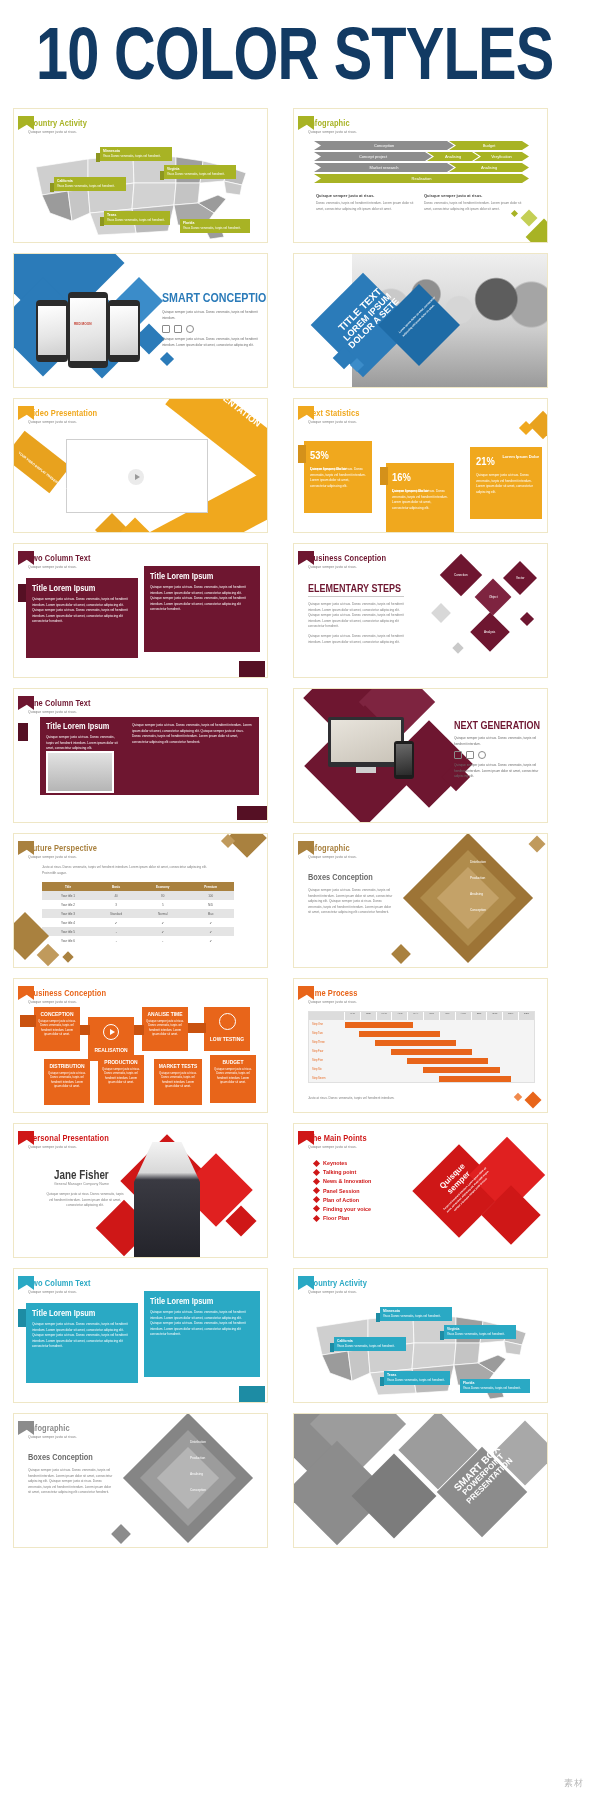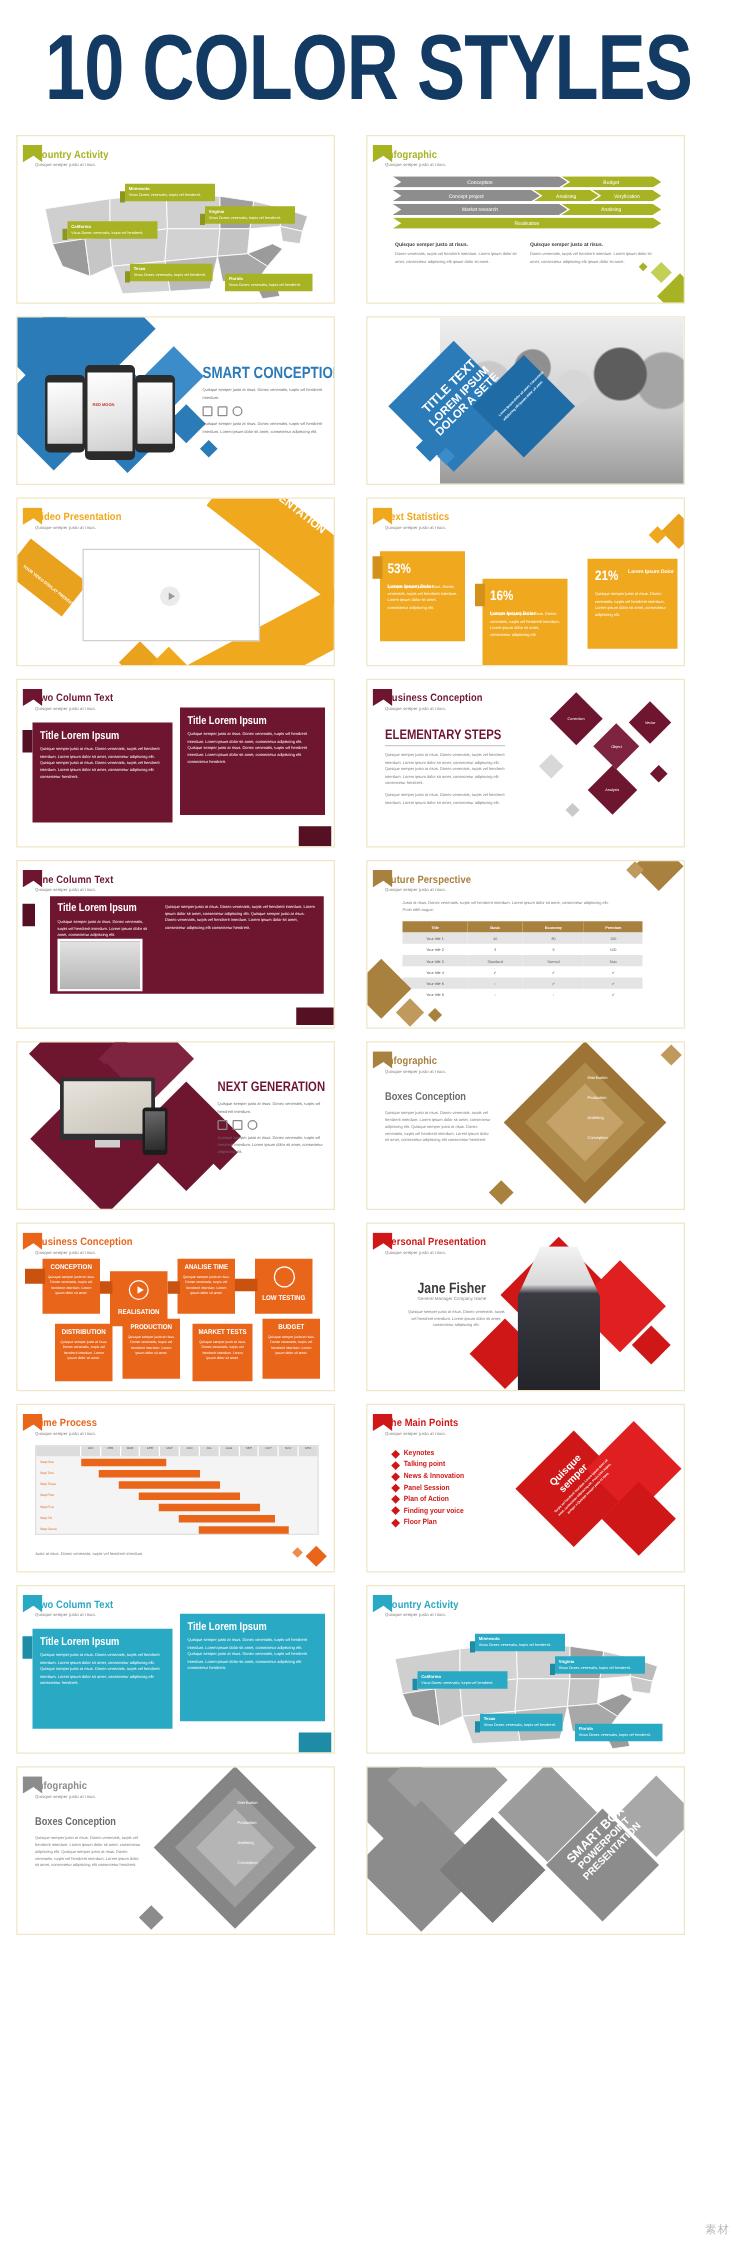--- a/index.html
+++ b/index.html
@@ -384,20 +384,45 @@
     </div>
     <div style="position:absolute;left:4px;top:34px;width:10px;height:18px;background:#551024"></div>
     <div style="position:absolute;left:26px;top:28px;right:8px;height:78px;background:#6e1630">
       <div class="big-head" style="font-size:9px;color:#fff;margin:4px 0 0 6px">Title Lorem Ipsum</div>
       <div class="lorem-w" style="position:absolute;left:6px;top:18px;width:72px">Quisque semper justo at risus. Donec venenatis, turpis vel hendrerit interdum. Lorem ipsum dolor sit amet, consectetur adipiscing elit.</div>
       <div class="lorem-w" style="position:absolute;left:92px;top:6px;width:120px">Quisque semper justo at risus. Donec venenatis, turpis vel hendrerit interdum. Lorem ipsum dolor sit amet, consectetur adipiscing elit. Quisque semper justo at risus. Donec venenatis, turpis vel hendrerit interdum. Lorem ipsum dolor sit amet, consectetur adipiscing elit consectetur hendrerit.</div>
     </div>
     <div style="position:absolute;left:32px;top:62px;width:68px;height:42px;z-index:4;border:2px solid #fff;
                 background:linear-gradient(180deg,#e2e2e2 0%,#b5b5b5 100%)"></div>
     <div style="position:absolute;right:0;bottom:2px;width:30px;height:14px;background:#551024"></div>
+  </div>
+
+  <div class="slide">
+    <div class="diamond" style="left:22px;top:-22px;width:62px;height:62px;background:#6e1630"></div>
+    <div class="diamond" style="left:76px;top:-14px;width:54px;height:54px;background:#7e2440"></div>
+    <div class="diamond" style="left:28px;top:34px;width:86px;height:86px;background:#6e1630"></div>
+    <div class="diamond" style="left:104px;top:44px;width:62px;height:62px;background:#6e1630"></div>
+    <div class="diamond" style="left:152px;top:78px;width:20px;height:20px;background:#6e1630"></div>
+    <div style="position:absolute;left:34px;top:28px;width:76px;height:50px;background:#2f2f33;border-radius:2px;z-index:4">
+      <div style="position:absolute;inset:3px 3px 5px 3px;background:linear-gradient(160deg,#e8e4dc,#c9c3b8)"></div>
+    </div>
+    <div style="position:absolute;left:62px;top:78px;width:20px;height:6px;background:#cfcfcf;z-index:4"></div>
+    <div style="position:absolute;left:100px;top:52px;width:20px;height:38px;background:#1d1d1d;border-radius:3px;z-index:5">
+      <div style="position:absolute;inset:3px 2px 4px 2px;background:linear-gradient(170deg,#6a6a6a,#2a2a2a)"></div>
+    </div>
+    <div class="txtblock" style="left:160px;top:30px;width:92px">
+      <div class="big-head" style="font-size:11px;color:#6e1630">NEXT GENERATION</div>
+      <div class="lorem" style="margin-top:5px;color:#6c6c6c">Quisque semper justo at risus. Donec venenatis, turpis vel hendrerit interdum.</div>
+      <div class="icon-row">
+        <i></i>
+        <i></i>
+        <i class="circ"></i>
+      </div>
+      <div class="lorem" style="color:#6c6c6c">Quisque semper justo at risus. Donec venenatis, turpis vel hendrerit interdum. Lorem ipsum dolor sit amet, consectetur adipiscing elit.</div>
+    </div>
   </div>
 
   <div class="slide">
     <div class="sl-head">
       <div class="sl-flag" style="background:#a9813f"></div>
       <div class="sl-title" style="color:#a9813f">Future Perspective</div>
       <div class="sl-sub">Quisque semper justo at risus.</div>
     </div>
     <div class="lorem" style="position:absolute;left:28px;top:30px;width:170px;line-height:2">Justo at risus. Donec venenatis, turpis vel hendrerit interdum. Lorem ipsum dolor sit amet, consectetur adipiscing elit. Proin nibh augue.</div>
     <table class="tbl" style="left:28px;top:48px;width:192px">
@@ -449,45 +474,20 @@
       </tbody>
     </table>
     <div class="diamond" style="right:6px;top:-10px;width:28px;height:28px;background:#a9813f"></div>
     <div class="diamond" style="right:34px;top:2px;width:10px;height:10px;background:#c09a5c"></div>
     <div class="diamond" style="left:-6px;bottom:14px;width:34px;height:34px;background:#a9813f"></div>
     <div class="diamond" style="left:26px;bottom:4px;width:16px;height:16px;background:#c09a5c"></div>
     <div class="diamond" style="left:50px;bottom:6px;width:8px;height:8px;background:#a9813f"></div>
   </div>
 
   <div class="slide">
-    <div class="diamond" style="left:22px;top:-22px;width:62px;height:62px;background:#6e1630"></div>
-    <div class="diamond" style="left:76px;top:-14px;width:54px;height:54px;background:#7e2440"></div>
-    <div class="diamond" style="left:28px;top:34px;width:86px;height:86px;background:#6e1630"></div>
-    <div class="diamond" style="left:104px;top:44px;width:62px;height:62px;background:#6e1630"></div>
-    <div class="diamond" style="left:152px;top:78px;width:20px;height:20px;background:#6e1630"></div>
-    <div style="position:absolute;left:34px;top:28px;width:76px;height:50px;background:#2f2f33;border-radius:2px;z-index:4">
-      <div style="position:absolute;inset:3px 3px 5px 3px;background:linear-gradient(160deg,#e8e4dc,#c9c3b8)"></div>
-    </div>
-    <div style="position:absolute;left:62px;top:78px;width:20px;height:6px;background:#cfcfcf;z-index:4"></div>
-    <div style="position:absolute;left:100px;top:52px;width:20px;height:38px;background:#1d1d1d;border-radius:3px;z-index:5">
-      <div style="position:absolute;inset:3px 2px 4px 2px;background:linear-gradient(170deg,#6a6a6a,#2a2a2a)"></div>
-    </div>
-    <div class="txtblock" style="left:160px;top:30px;width:92px">
-      <div class="big-head" style="font-size:11px;color:#6e1630">NEXT GENERATION</div>
-      <div class="lorem" style="margin-top:5px;color:#6c6c6c">Quisque semper justo at risus. Donec venenatis, turpis vel hendrerit interdum.</div>
-      <div class="icon-row">
-        <i></i>
-        <i></i>
-        <i class="circ"></i>
-      </div>
-      <div class="lorem" style="color:#6c6c6c">Quisque semper justo at risus. Donec venenatis, turpis vel hendrerit interdum. Lorem ipsum dolor sit amet, consectetur adipiscing elit.</div>
-    </div>
-  </div>
-
-  <div class="slide">
     <div class="sl-head">
       <div class="sl-flag" style="background:#a9813f"></div>
       <div class="sl-title" style="color:#a9813f">Infographic</div>
       <div class="sl-sub">Quisque semper justo at risus.</div>
     </div>
     <div class="big-head" style="position:absolute;left:14px;top:38px;font-size:9px;color:#6c6c6c">Boxes Conception</div>
     <div class="lorem" style="position:absolute;left:14px;top:54px;width:86px">Quisque semper justo at risus. Donec venenatis, turpis vel hendrerit interdum. Lorem ipsum dolor sit amet, consectetur adipiscing elit. Quisque semper justo at risus. Donec venenatis, turpis vel hendrerit interdum. Lorem ipsum dolor sit amet, consectetur adipiscing elit consectetur hendrerit.</div>
     <div class="diamond" style="left:128px;top:18px;width:92px;height:92px;background:#9d7436"></div>
     <div class="diamond" style="left:140px;top:30px;width:68px;height:68px;background:#b08c4c"></div>
     <div class="diamond" style="left:152px;top:42px;width:44px;height:44px;background:#c4a268"></div>
@@ -536,38 +536,20 @@
       <div class="bdy">Quisque semper justo at risus. Donec venenatis, turpis vel hendrerit interdum. Lorem ipsum dolor sit amet.</div>
     </div>
     <div class="obox" style="left:196px;top:76px;width:46px;height:48px">
       <div class="ttl" style="margin-top:4px">BUDGET</div>
       <div class="bdy">Quisque semper justo at risus. Donec venenatis, turpis vel hendrerit interdum. Lorem ipsum dolor sit amet.</div>
     </div>
     <div style="position:absolute;left:6px;top:36px;width:16px;height:12px;background:#c9520f"></div>
     <div style="position:absolute;left:66px;top:46px;width:10px;height:10px;background:#c9520f"></div>
     <div style="position:absolute;left:120px;top:46px;width:10px;height:10px;background:#c9520f"></div>
     <div style="position:absolute;left:174px;top:44px;width:18px;height:10px;background:#c9520f"></div>
-  </div>
-
-  <div class="slide">
-    <div class="sl-head">
-      <div class="sl-flag" style="background:#cf1717"></div>
-      <div class="sl-title" style="color:#cf1717">Personal Presentation</div>
-      <div class="sl-sub">Quisque semper justo at risus.</div>
-    </div>
-    <div class="big-head" style="position:absolute;left:40px;top:44px;font-size:12px;color:#3a3a3a">Jane Fisher</div>
-    <div style="position:absolute;left:40px;top:58px;font-size:3.6px;color:#888">General Manager Company Name</div>
-    <div class="lorem" style="position:absolute;left:30px;top:68px;width:82px;text-align:center">Quisque semper justo at risus. Donec venenatis, turpis vel hendrerit interdum. Lorem ipsum dolor sit amet, consectetur adipiscing elit.</div>
-    <div class="diamond" style="left:120px;top:24px;width:66px;height:66px;background:#cf1717"></div>
-    <div class="diamond" style="left:176px;top:40px;width:52px;height:52px;background:#e02020"></div>
-    <div class="diamond" style="left:90px;top:84px;width:40px;height:40px;background:#cf1717"></div>
-    <div class="diamond" style="left:216px;top:86px;width:22px;height:22px;background:#cf1717"></div>
-    <div style="position:absolute;left:120px;top:18px;width:66px;height:118px;z-index:5;
-                background:linear-gradient(180deg,#f3f3f3 0%,#d8d8d8 26%,#3a3a42 32%,#23232a 100%);
-                clip-path: polygon(28% 0,72% 0,100% 34%,100% 100%,0 100%,0 34%)"></div>
   </div>
 
   <div class="slide">
     <div class="sl-head">
       <div class="sl-flag" style="background:#e8651a"></div>
       <div class="sl-title" style="color:#e8651a">Time Process</div>
       <div class="sl-sub">Quisque semper justo at risus.</div>
     </div>
     <div style="position:absolute;left:14px;top:32px;right:12px;height:72px;background:#f4f4f4;border:1px solid #e0e0e0">
       <div style="display:flex;height:8px;background:#dcdcdc">
@@ -602,20 +584,38 @@
         <div style="position:absolute;left:66px;top:20px;height:6px;width:36%;background:#e8651a"></div>
         <div style="position:absolute;left:82px;top:29px;height:6px;width:36%;background:#e8651a"></div>
         <div style="position:absolute;left:98px;top:38px;height:6px;width:36%;background:#e8651a"></div>
         <div style="position:absolute;left:114px;top:47px;height:6px;width:34%;background:#e8651a"></div>
         <div style="position:absolute;left:130px;top:56px;height:6px;width:32%;background:#e8651a"></div>
       </div>
     </div>
     <div class="lorem" style="position:absolute;left:14px;bottom:10px;width:180px">Justo at risus. Donec venenatis, turpis vel hendrerit interdum.</div>
     <div class="diamond" style="right:8px;bottom:6px;width:12px;height:12px;background:#e8651a"></div>
     <div class="diamond" style="right:26px;bottom:12px;width:6px;height:6px;background:#f08a4d"></div>
+  </div>
+
+  <div class="slide">
+    <div class="sl-head">
+      <div class="sl-flag" style="background:#cf1717"></div>
+      <div class="sl-title" style="color:#cf1717">Personal Presentation</div>
+      <div class="sl-sub">Quisque semper justo at risus.</div>
+    </div>
+    <div class="big-head" style="position:absolute;left:40px;top:44px;font-size:12px;color:#3a3a3a">Jane Fisher</div>
+    <div style="position:absolute;left:40px;top:58px;font-size:3.6px;color:#888">General Manager Company Name</div>
+    <div class="lorem" style="position:absolute;left:30px;top:68px;width:82px;text-align:center">Quisque semper justo at risus. Donec venenatis, turpis vel hendrerit interdum. Lorem ipsum dolor sit amet, consectetur adipiscing elit.</div>
+    <div class="diamond" style="left:120px;top:24px;width:66px;height:66px;background:#cf1717"></div>
+    <div class="diamond" style="left:176px;top:40px;width:52px;height:52px;background:#e02020"></div>
+    <div class="diamond" style="left:90px;top:84px;width:40px;height:40px;background:#cf1717"></div>
+    <div class="diamond" style="left:216px;top:86px;width:22px;height:22px;background:#cf1717"></div>
+    <div style="position:absolute;left:120px;top:18px;width:66px;height:118px;z-index:5;
+                background:linear-gradient(180deg,#f3f3f3 0%,#d8d8d8 26%,#3a3a42 32%,#23232a 100%);
+                clip-path: polygon(28% 0,72% 0,100% 34%,100% 100%,0 100%,0 34%)"></div>
   </div>
 
   <div class="slide">
     <div class="sl-head">
       <div class="sl-flag" style="background:#cf1717"></div>
       <div class="sl-title" style="color:#cf1717">The Main Points</div>
       <div class="sl-sub">Quisque semper justo at risus.</div>
     </div>
     <div style="position:absolute;left:20px;top:36px">
       <div class="bul">

